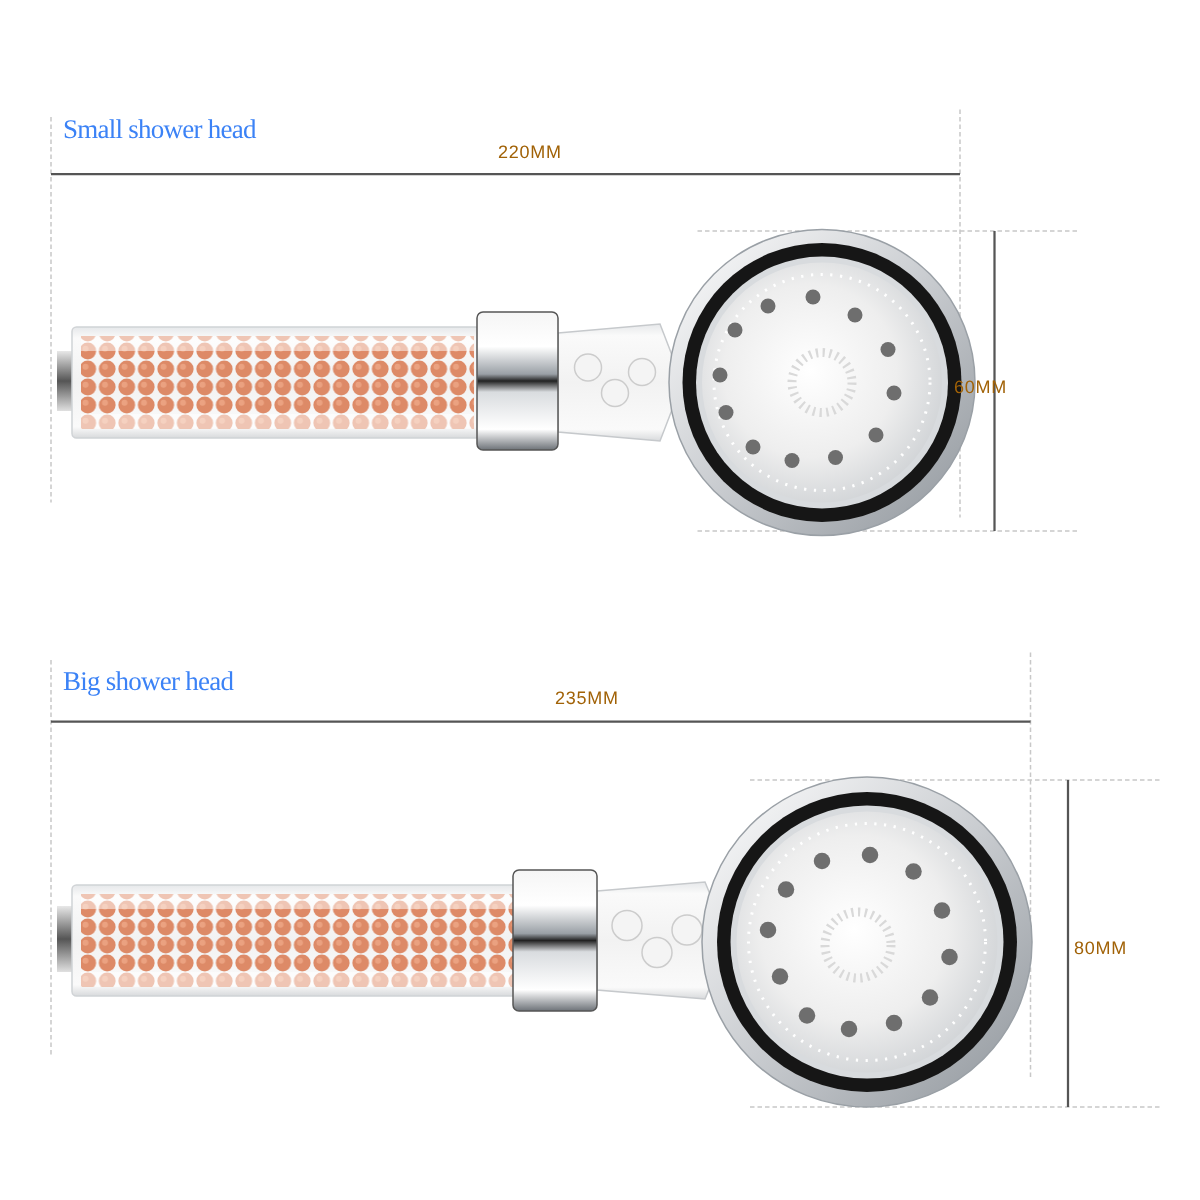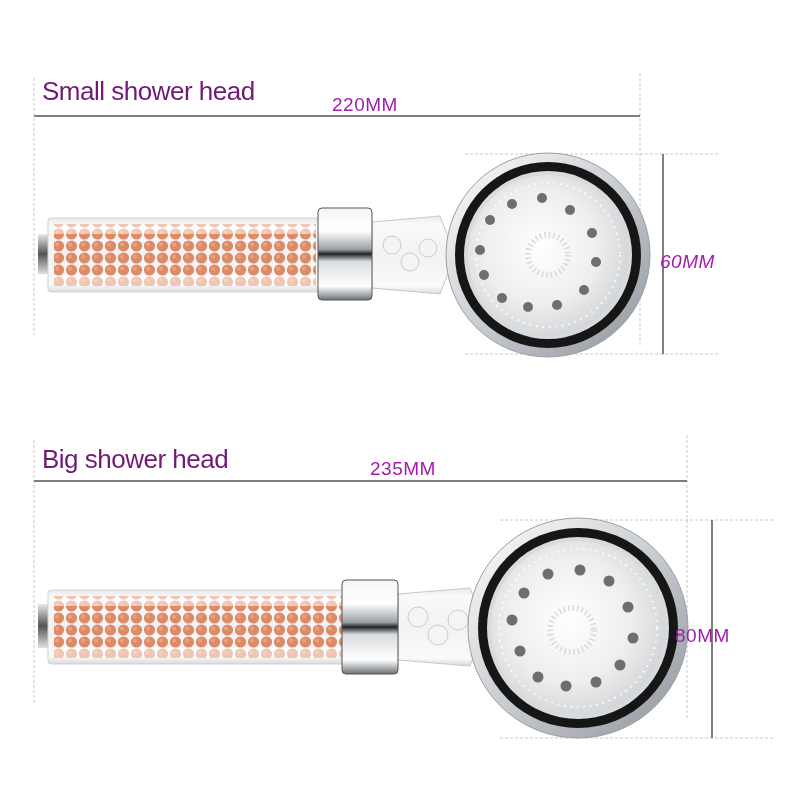--- a/index.html
+++ b/index.html
@@ -1,18 +1,18 @@
 <!DOCTYPE html>
 <html><head>
 <meta charset="utf-8">
 <style>
   html, body { margin:0; padding:0; background:#ffffff; }
   body { width:800px; height:800px; position:relative; overflow:hidden; font-family:"Liberation Sans", sans-serif; }
-  .title { position:absolute; color:#701a75; font-family:Liberation Sans, sans-serif; font-size:26px; letter-spacing:-0.5px; font-weight:normal; }
-  .dim { position:absolute; color:#a21caf; font-family:"Liberation Sans", sans-serif; font-size:19px; letter-spacing:0.5px; }
+  .title { position:absolute; color:#3b82f6; font-family:Liberation Serif, serif; font-size:18px; letter-spacing:-0.5px; font-weight:normal; }
+  .dim { position:absolute; color:#a16207; font-family:"Liberation Sans", sans-serif; font-size:12px; letter-spacing:0.5px; }
   svg.art { position:absolute; left:0; top:0; }
 </style>
 </head>
 <body>
 
 <svg class="art" width="800" height="800" viewBox="0 0 800 800" xmlns="http://www.w3.org/2000/svg">
   <defs>
     <linearGradient id="chromeV" x1="0" y1="0" x2="0" y2="1">
       <stop offset="0" stop-color="#f5f5f5"></stop>
       <stop offset="0.25" stop-color="#ffffff"></stop>
@@ -135,17 +135,17 @@
         <circle cx="620" cy="665" r="5.5"></circle>
       <circle cx="538" cy="677" r="5.5"></circle>
         <circle cx="566" cy="686" r="5.5"></circle>
         <circle cx="596" cy="682" r="5.5"></circle>
     </g>
   </g>
 </svg>
 
 <div class="title" style="left:42px; top:76px;">Small shower head</div>
 <div class="dim" style="left:332px; top:94px;">220MM</div>
-<div class="dim" style="left:660px; top:251px;font-style:italic;">60MM</div>
+<div class="dim" style="left:636px; top:251px;">60MM</div>
 
 <div class="title" style="left:42px; top:444px;text-align:right;">Big shower head</div>
 <div class="dim" style="left:370px; top:458px;">235MM</div>
-<div class="dim" style="left:675px; top:625px;text-align:center;">80MM</div>
+<div class="dim" style="left:716px; top:625px;text-align:center;">80MM</div>
 
 </body></html>

